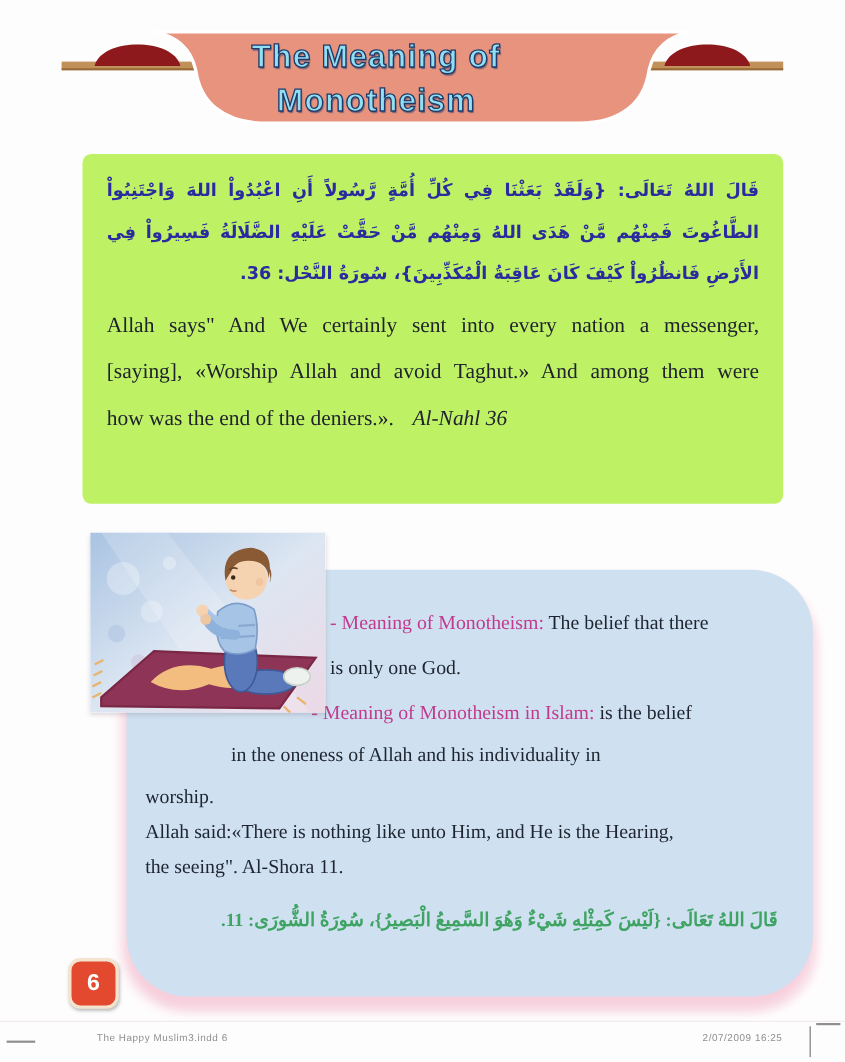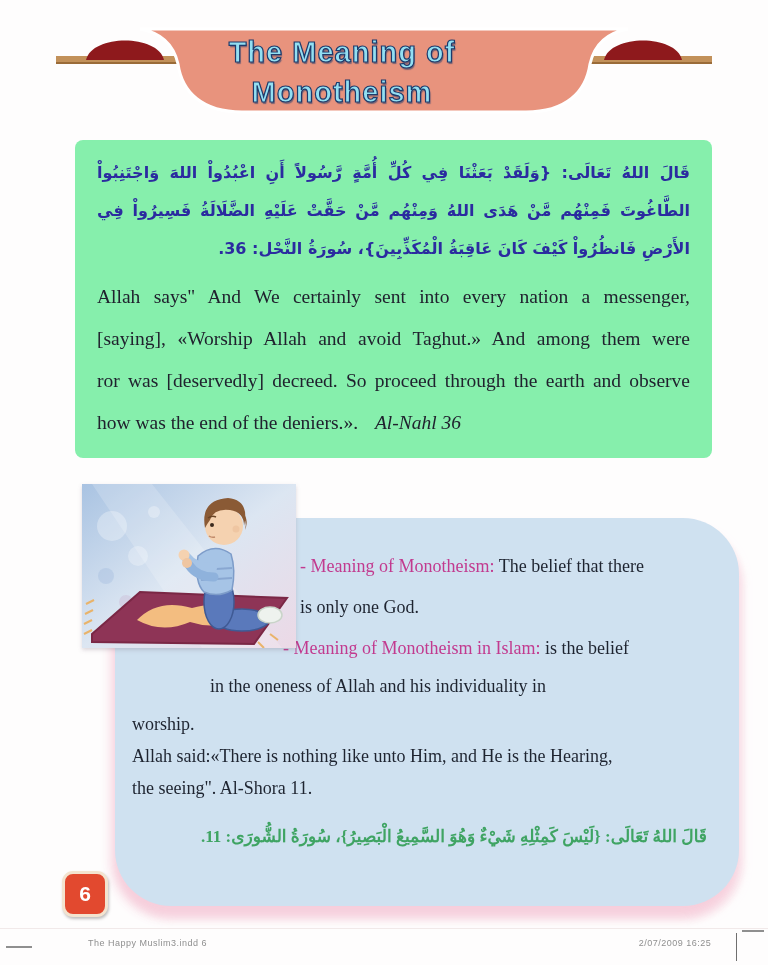--- a/index.html
+++ b/index.html
@@ -14,21 +14,21 @@
   .banner-title{
     position:absolute;left:0;width:684px;text-align:center;
     font-family:"Liberation Sans", sans-serif;font-weight:bold;font-size:29px;
     color:#93dff2;letter-spacing:1px;
     -webkit-text-stroke:1.2px #1d3a6b;
     text-shadow:1px 2px 1px rgba(29,58,107,.55);
   }
 
   
   .verse-box{
-    left:75px;top:140px;width:637px;height:318px;background:#86efac;
+    left:75px;top:140px;width:637px;height:318px;background:#bef264;
     border-radius:8px;box-sizing:border-box;padding:14px 22px 0 22px;
   }
   .arabic-blue{
     direction:rtl;text-align:justify;color:#2b2ba0;font-weight:bold;
     font-family:"DejaVu Sans", sans-serif;font-size:16px;line-height:38px;
   }
   .eng{
     color:#20222e;font-size:19.5px;line-height:42px;margin-top:8px;
   }
   .eng .line{text-align:justify;}
@@ -82,21 +82,20 @@
   <path d="M140,29 C162,33 174,46 178,64 C182,92 202,112 242,112 L526,112 C566,112 586,92 590,64 C594,46 606,33 628,29 Z" fill="#e8937d" stroke="#ffffff" stroke-width="3"></path>
 </svg>
 <div class="banner-title" style="top:36px;">The Meaning of</div>
 <div class="banner-title" style="top:76px;">Monotheism</div>
 
 <div class="abs verse-box">
   <div class="arabic-blue">قَالَ اللهُ تَعَالَى: {وَلَقَدْ بَعَثْنَا فِي كُلِّ أُمَّةٍ رَّسُولاً أَنِ اعْبُدُواْ اللهَ وَاجْتَنِبُواْ الطَّاغُوتَ فَمِنْهُم مَّنْ هَدَى اللهُ وَمِنْهُم مَّنْ حَقَّتْ عَلَيْهِ الضَّلَالَةُ فَسِيرُواْ فِي الأَرْضِ فَانظُرُواْ كَيْفَ كَانَ عَاقِبَةُ الْمُكَذِّبِينَ}، سُورَةُ النَّحْل: 36.</div>
   <div class="eng">
     <div class="line just">Allah says" And We certainly sent into every nation a messenger,</div>
     <div class="line just">[saying], «Worship Allah and avoid Taghut.» And among them were</div>
-    <div class="line just">ror was [deservedly] decreed. So proceed through the earth and observe</div>
     <div class="line"><span>how was the end of  the deniers.». </span><span class="src">Al-Nahl 36</span></div>
   </div>
 </div>
 
 <div class="abs info-box"></div>
 
 <div class="abs info-line" style="left:300px;top:556px;"><span class="magenta">- Meaning of  Monotheism:</span><span> The belief  that there</span></div>
 <div class="abs info-line" style="left:300px;top:597px;">is only one God.</div>
 <div class="abs info-line" style="left:283px;top:638px;"><span class="magenta">- Meaning of  Monotheism in Islam:</span><span> is the belief</span></div>
 <div class="abs info-line" style="left:210px;top:676px;">in the oneness of  Allah and his individuality in</div>

